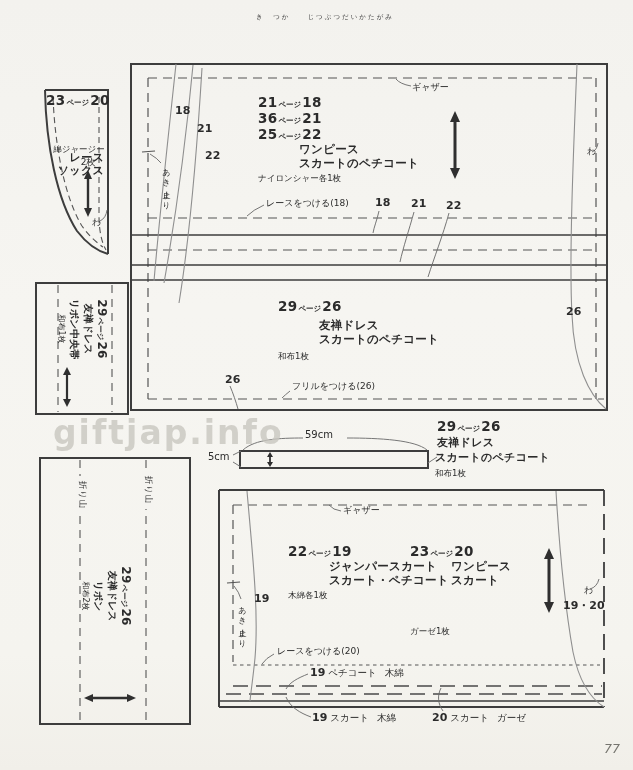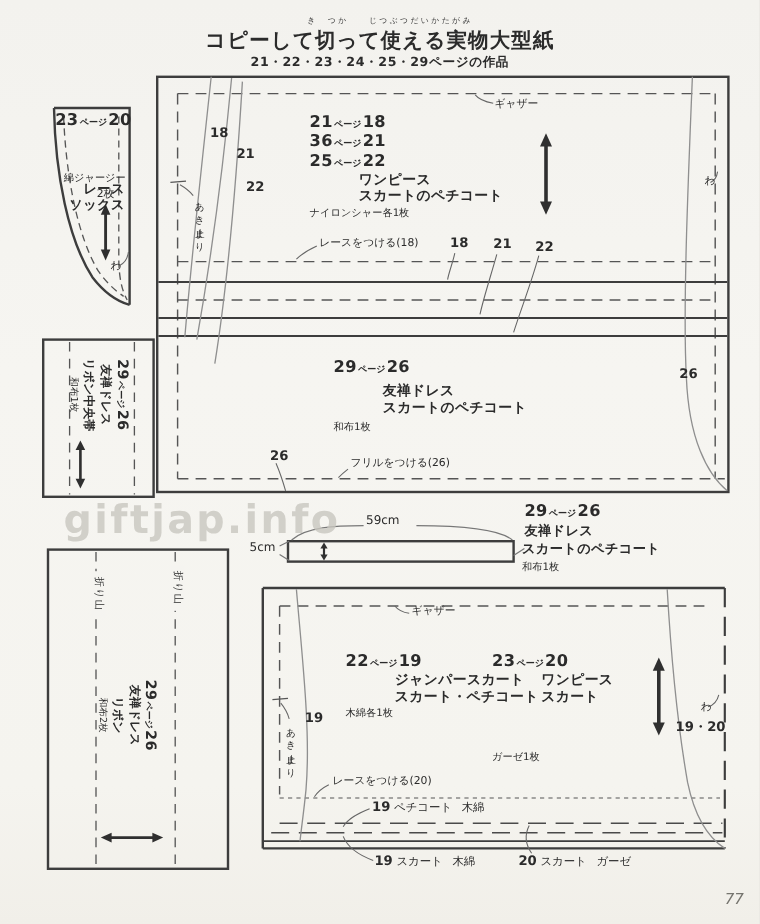--- a/index.html
+++ b/index.html
@@ -147,22 +147,20 @@
       <path d="M 311,717 C 300,713 290,707 286,697" stroke="#666" stroke-width=".9"></path>
       <path d="M 443,711 C 438,704 437,696 441,688" stroke="#666" stroke-width=".9"></path>
 
       <line x1="549" y1="555" x2="549" y2="606" stroke="#2f2f2f" stroke-width="3"></line>
       <polygon points="544,559 549,548 554,559" fill="#2f2f2f"></polygon>
       <polygon points="544,602 549,613 554,602" fill="#2f2f2f"></polygon>
     </g>
   </svg>
 
   <div id="furigana" class="lbl">き　つか　　じつぶつだいかたがみ</div>
-  <div id="title">コピーして切って使える実物大型紙</div>
-  <div id="subtitle">21・22・23・24・25・29ページの作品</div>
 
   <div class="lbl code code-lg" style="left:46px;top:93px;">
     <span class="n">23</span>
       <span class="s">ページ</span>
       <span class="n">20</span>
   </div>
   <div class="lbl name pre" style="left:56px;top:112px;width:48px;text-align:right;margin-top:40px;">レース
 ソックス</div>
   <div class="lbl fab" style="left:53px;top:144px;width:52px;text-align:center;">綿ジャージー</div>
   <div class="lbl tiny" style="left:70px;top:157px;width:36px;text-align:center;">2枚</div>

